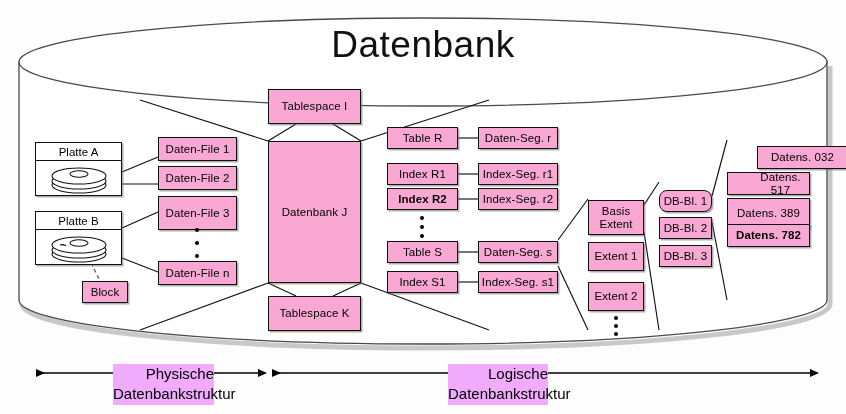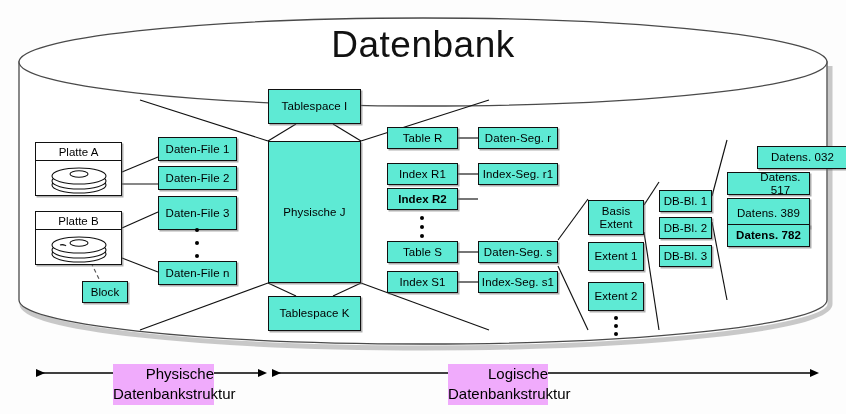--- a/index.html
+++ b/index.html
@@ -4,21 +4,21 @@
 <style>
   html,body{margin:0;padding:0;background:#ffffff;}
   #stage{
     position:relative;width:846px;height:414px;overflow:hidden;
     background:#fdfdfd;
     font-family:"Liberation Sans","DejaVu Sans",sans-serif;
   }
   #svglayer{position:absolute;left:0;top:0;width:846px;height:414px;}
   .box{
     position:absolute;box-sizing:border-box;
-    border:1.3px solid #111;background:#5eead4;
+    border:1.3px solid #111;background:#f9a8d4;
     display:flex;align-items:center;justify-content:center;
     text-align:center;color:#000;
     font-size:11.5px;letter-spacing:.1px;line-height:1.12;
     box-shadow:1.5px 1.5px 0 rgba(110,110,110,.55);
     z-index:5;
   }
   .box.two-line{flex-direction:column;}
   .disk{
     position:absolute;box-sizing:border-box;border:1.3px solid #111;
     background:#fff;z-index:5;
@@ -151,52 +151,53 @@
   <div class="box" style="left:158px;top:166px;width:79px;height:24px;">Daten-File 2</div>
   <div class="box" style="left:158px;top:196px;width:79px;height:34px;">Daten-File 3</div>
   <div class="dots" style="left:190px;top:228px;height:30px;">
       <i></i>
       <i></i>
       <i></i>
     </div>
   <div class="box" style="left:158px;top:261px;width:79px;height:24px;">Daten-File n</div>
 
   <div class="box" style="left:268px;top:89px;width:93px;height:35px;">Tablespace I</div>
-  <div class="box" style="left:268px;top:141px;width:93px;height:142px;">Physische J</div>
+  <div class="box" style="left:268px;top:141px;width:93px;height:142px;">Datenbank J</div>
   <div class="box" style="left:268px;top:296px;width:93px;height:35px;">Tablespace K</div>
 
   <div class="box" style="left:387px;top:127px;width:71px;height:22px;">Table R</div>
   <div class="box" style="left:387px;top:163px;width:71px;height:22px;">Index R1</div>
   <div class="box" style="left:387px;top:188px;width:71px;height:22px;font-weight:bold;">Index R2</div>
   <div class="dots" style="left:415px;top:216px;height:22px;">
       <i></i>
       <i></i>
       <i></i>
     </div>
   <div class="box" style="left:387px;top:241px;width:71px;height:22px;">Table S</div>
   <div class="box" style="left:387px;top:271px;width:71px;height:22px;">Index S1</div>
 
   <div class="box" style="left:478px;top:127px;width:80px;height:22px;">Daten-Seg. r</div>
   <div class="box" style="left:478px;top:163px;width:80px;height:22px;">Index-Seg. r1</div>
+  <div class="box" style="left:478px;top:188px;width:80px;height:22px;">Index-Seg. r2</div>
   <div class="box" style="left:478px;top:241px;width:80px;height:22px;">Daten-Seg. s</div>
   <div class="box" style="left:478px;top:271px;width:80px;height:22px;">Index-Seg. s1</div>
 
   <div class="box two-line" style="left:588px;top:200px;width:56px;height:35px;">
     <span>Basis</span>
     <span>Extent</span>
   </div>
   <div class="box" style="left:588px;top:242px;width:56px;height:29px;">Extent 1</div>
   <div class="box" style="left:588px;top:282px;width:56px;height:29px;">Extent 2</div>
   <div class="dots" style="left:609px;top:316px;height:20px;">
       <i></i>
       <i></i>
       <i></i>
     </div>
 
-  <div class="box" style="left:659px;top:190px;width:53px;height:22px;">DB-Bl. 1</div>
+  <div class="box" style="left:659px;top:190px;width:53px;height:22px;border-radius:8px;">DB-Bl. 1</div>
   <div class="box" style="left:659px;top:217px;width:53px;height:22px;">DB-Bl. 2</div>
   <div class="box" style="left:659px;top:245px;width:53px;height:22px;">DB-Bl. 3</div>
 
   <div class="box" style="left:727px;top:146px;width:91px;height:23px;margin-left:30px;">Datens. 032</div>
   <div class="box" style="left:727px;top:172px;width:83px;height:23px;padding-left:24px;">Datens. 517</div>
   <div class="box" style="left:727px;top:198px;width:83px;height:30px;">Datens. 389</div>
   <div class="box" style="left:727px;top:224px;width:83px;height:23px;font-weight:bold;">Datens. 782</div>
 
   <div class="axlabel" style="left:113px;top:364px;width:101px;">
     <div>Physische</div>

